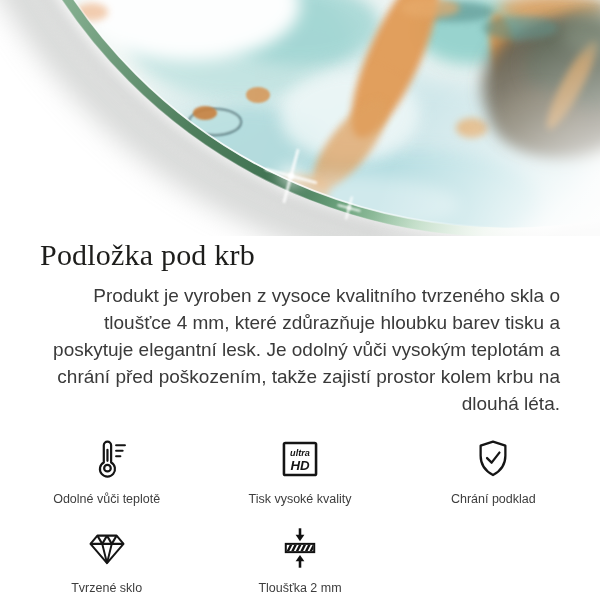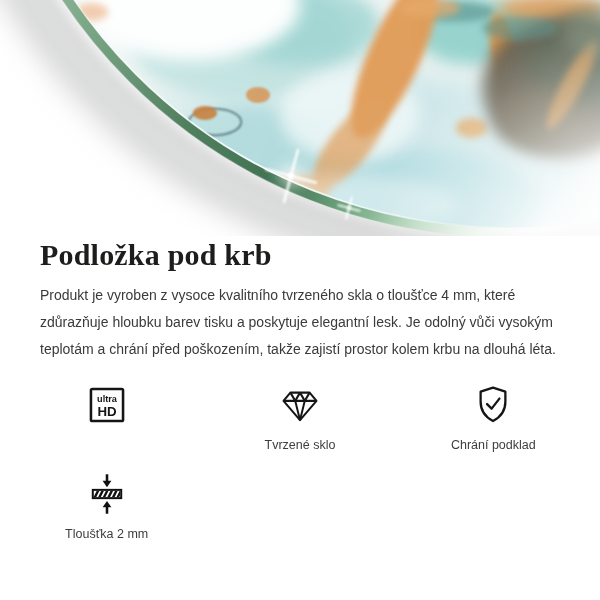--- a/index.html
+++ b/index.html
@@ -4,42 +4,43 @@
 <style>
   html,body{margin:0;padding:0;background:#ffffff;}
   body{width:600px;height:600px;overflow:hidden;font-family:"Liberation Sans",sans-serif;}
 
   .hero{position:relative;width:600px;height:236px;background:#ffffff;}
   .hero svg{display:block;}
 
   .content{padding:0 40px;}
   h1{
     font-family:"Liberation Serif",serif;
-    font-weight:700;
+    font-weight:400;
     font-size:30px;
     line-height:34px;
     color:#1d1d1b;
     letter-spacing:.2px;
     margin:2px 0 10px 0;
   }
   .desc{
-    font-size:14px;
+    font-size:19px;
     line-height:27px;
     color:#3a3a3a;
     margin:0;
+    text-align:right;
   }
 
   .features{
     margin:18px 10px 0 10px;
     display:grid;
     grid-template-columns:1fr 1fr 1fr;
     row-gap:18px;
   }
   .feature{display:flex;flex-direction:column;align-items:center;}
-  .feature .iconbox{height:46px;display:flex;align-items:flex-end;justify-content:center;}
+  .feature .iconbox{height:46px;display:flex;align-items:flex-end;justify-content:center;font-style:italic;}
   .feature .label{margin-top:11px;font-size:12.5px;color:#3d3d3d;white-space:nowrap;}
 
   .uhd-small{font-family:"Liberation Sans",sans-serif;font-size:10px;font-weight:600;}
   .uhd-big{font-family:"Liberation Sans",sans-serif;font-size:14.5px;font-weight:800;}
 </style>
 </head>
 <body>
 
 <div class="hero">
   <svg width="600" height="236" viewBox="0 0 600 236">
@@ -152,53 +153,67 @@
 
 <div class="content">
   <h1>
     <span>Podložka pod krb</span><br>
   </h1>
   <p class="desc">Produkt je vyroben z vysoce kvalitního tvrzeného skla o tloušťce 4 mm, které zdůrazňuje hloubku barev tisku a poskytuje elegantní lesk. Je odolný vůči vysokým teplotám a chrání před poškozením, takže zajistí prostor kolem krbu na dlouhá léta.</p>
 </div>
 
 <div class="features">
 
+  <div class="feature">
+    <span class="iconbox">
+      <svg width="44" height="44" viewBox="0 0 48 48" fill="none" stroke="#151515" stroke-width="2.4" stroke-linecap="round">
+        <path d="M20.5 9 a4 4 0 0 1 8 0 V27.8 a8.2 8.2 0 1 1 -8 0 Z" stroke-linejoin="round"></path>
+        <line x1="24.5" y1="14" x2="24.5" y2="26"></line>
+        <circle cx="24.5" cy="34" r="3.6"></circle>
+        <line x1="34" y1="9" x2="43.5" y2="9"></line>
+        <line x1="34" y1="15" x2="41" y2="15"></line>
+        <line x1="34" y1="21" x2="38.5" y2="21"></line>
+      </svg>
+    </span>
+    <span class="label">Odolné vůči teplotě</span>
+  </div>
 
   <div class="feature">
     <span class="iconbox">
       <svg width="44" height="44" viewBox="0 0 48 48">
         <rect x="6.5" y="6.5" width="35" height="35" rx="1.5" fill="none" stroke="#151515" stroke-width="2.8"></rect>
         <text class="uhd-small" x="24" y="20.5" text-anchor="middle" fill="#151515">ultra</text>
         <text class="uhd-big" x="24" y="35.5" text-anchor="middle" fill="#151515">HD</text>
       </svg>
     </span>
+    <span class="label">Tisk vysoké kvality</span>
+  </div>
+
+  <div class="feature">
+    <span class="iconbox">
+      <svg width="44" height="44" viewBox="0 0 48 48" fill="none" stroke="#151515" stroke-width="2.5" stroke-linejoin="round">
+        <path d="M24 5 L37.5 9.5 V20.5 C37.5 29.8 32 37.3 24 41.5 C16 37.3 10.5 29.8 10.5 20.5 V9.5 Z"></path>
+        <path d="M17.5 23 L22.5 28 L31 17" stroke-linecap="round"></path>
+      </svg>
+    </span>
+    <span class="label">Chrání podklad</span>
   </div>
 
   <div class="feature">
     <span class="iconbox">
       <svg width="44" height="44" viewBox="0 0 48 48" fill="none" stroke="#151515" stroke-width="2.2" stroke-linejoin="round">
         <path d="M13.5 10.5 H34.5 L42 19.5 L24 40.5 L6 19.5 Z"></path>
         <path d="M6 19.5 H42"></path>
         <path d="M13.5 10.5 L18.8 19.5 L24 40.5"></path>
         <path d="M34.5 10.5 L29.2 19.5 L24 40.5"></path>
         <path d="M24 10.5 L18.8 19.5"></path>
         <path d="M24 10.5 L29.2 19.5"></path>
       </svg>
     </span>
     <span class="label">Tvrzené sklo</span>
-  </div>
-
-  <div class="feature">
-    <span class="iconbox">
-      <svg width="44" height="44" viewBox="0 0 48 48" fill="none" stroke="#151515" stroke-width="2.5" stroke-linejoin="round">
-        <path d="M24 5 L37.5 9.5 V20.5 C37.5 29.8 32 37.3 24 41.5 C16 37.3 10.5 29.8 10.5 20.5 V9.5 Z"></path>
-        <path d="M17.5 23 L22.5 28 L31 17" stroke-linecap="round"></path>
-      </svg>
-    </span>
-    <span class="label">Chrání podklad</span>
   </div>
 
 
   <div class="feature">
     <span class="iconbox">
       <svg width="44" height="44" viewBox="0 0 48 48">
         <defs>
           <clipPath id="barClip">
               <rect x="9.6" y="20.6" width="28.8" height="6.8"></rect>
             </clipPath>

